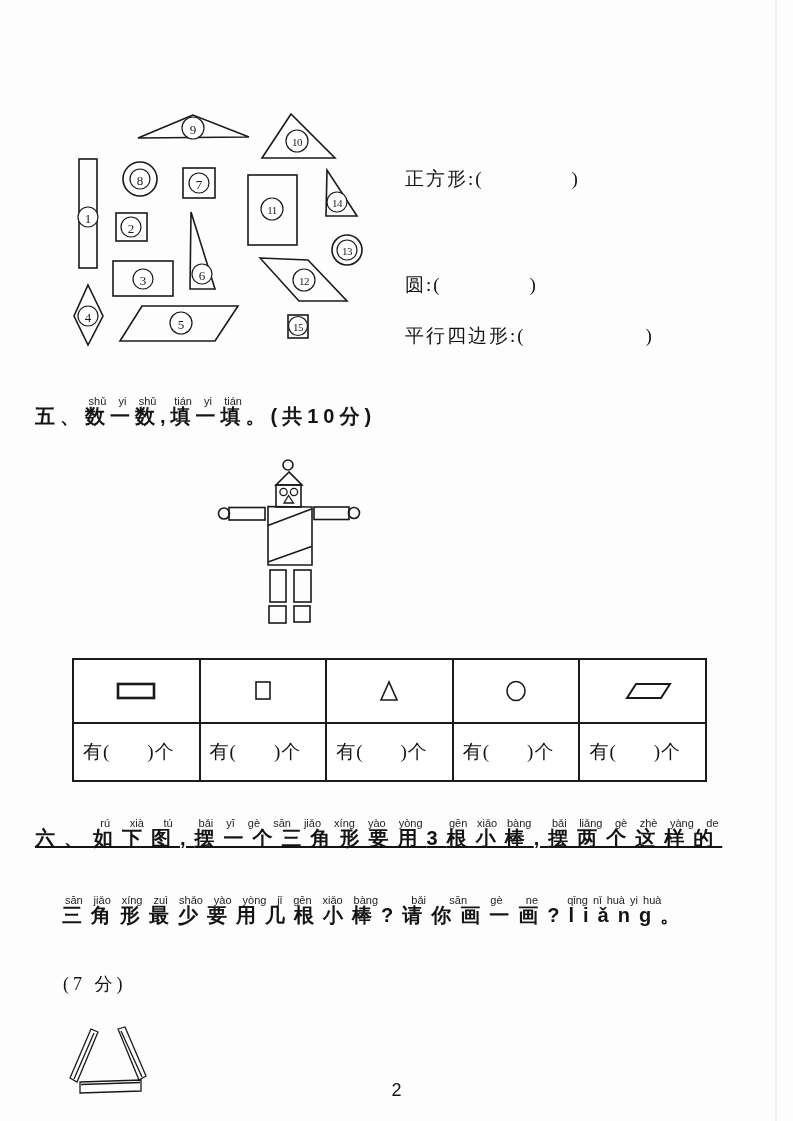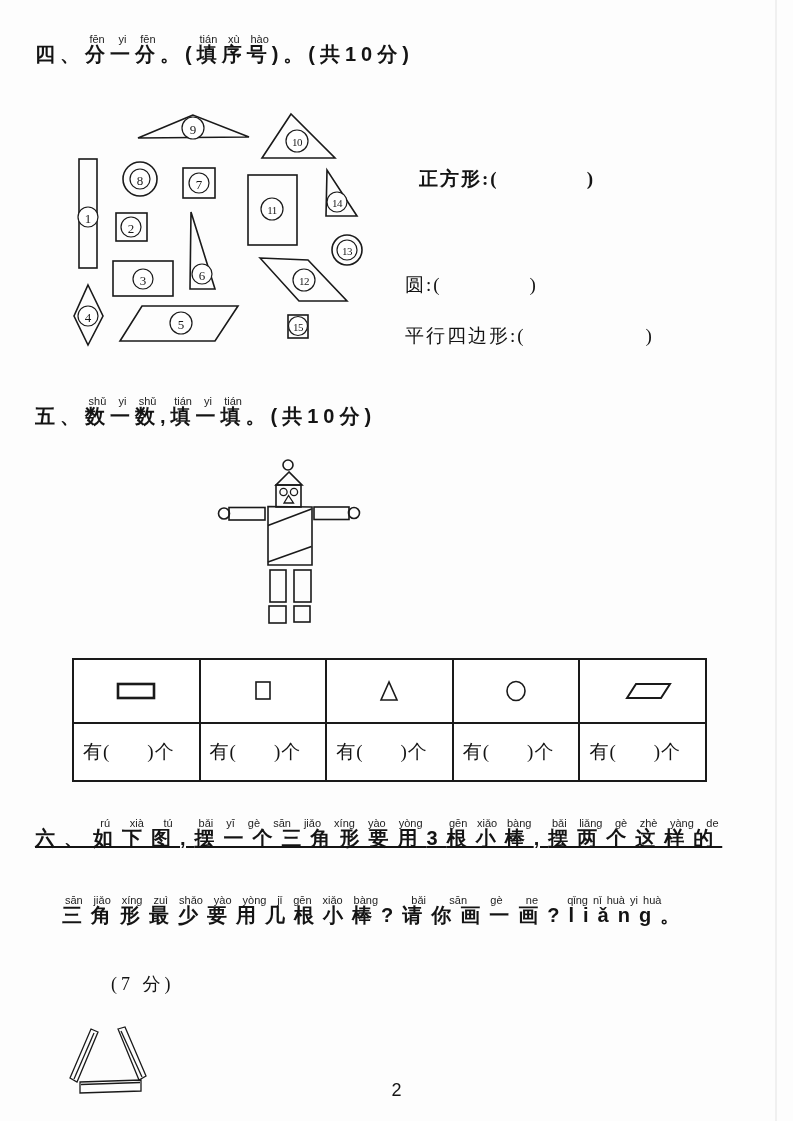--- a/index.html
+++ b/index.html
@@ -15,21 +15,21 @@
   ruby { ruby-position:over; }
   rt {
     font-size:11px; font-weight:500; letter-spacing:0; word-spacing:2px;
     font-family:"Liberation Sans","DejaVu Sans",sans-serif; color:#222;
   }
   .answer-line {
     font-family:"Liberation Serif","DejaVu Serif",serif;
     font-size:19px; letter-spacing:2px; white-space:nowrap; font-weight:500;
   }
   .gap { display:inline-block; }
-  .score-note { font-family:"Liberation Serif","DejaVu Serif",serif; font-size:18px; letter-spacing:4px;margin-left:48px; }
+  .score-note { font-family:"Liberation Serif","DejaVu Serif",serif; font-size:18px; letter-spacing:4px; }
   
   .count-table {
     position:absolute; left:72px; top:658px; width:631px;
     border:2px solid #1a1a1a; display:flex; background:#fff;
   }
   .tcol { flex:1 1 0; border-right:2px solid #1a1a1a; min-width:0; }
   .tcol:last-child { border-right:none; }
   .sym-cell { height:62px; border-bottom:2px solid #1a1a1a; display:flex; align-items:center; justify-content:center; }
   .cnt-cell {
     height:56px; display:flex; align-items:center; padding-left:9px;
@@ -47,23 +47,20 @@
   svg .num2 { font-size:11px; letter-spacing:-0.5px; }
   .page-num { position:absolute; left:0; top:1080px; width:793px; text-align:center;
     font-size:18px; font-family:"Liberation Sans","DejaVu Sans",sans-serif; }
   .edge-rule { position:absolute; left:775px; top:0; width:2px; height:1121px; background:#f0f0f0; }
 </style>
 </head>
 <body>
 
 <div class="page">
 
-  <div class="abs hline title-line" style="left:35px; top:34px;">
-    <span>四、</span><ruby><span>分一分</span><rt>fēn yi fēn</rt></ruby><span>。(</span><ruby><span>填序号</span><rt>tián xù hào</rt></ruby><span>)。(共10分)</span>
-  </div>
 
   <svg class="abs" style="left:60px; top:108px;" width="340" height="250" viewBox="0 0 340 250">
 
     <g>
       <polygon class="ln" points="133,7 78,30 189,29"></polygon>
       <circle class="badge" cx="133" cy="20" r="11"></circle>
       <text class="num" x="133" y="21">9</text>
     </g>
 
     <g>
@@ -144,21 +141,21 @@
       <text class="num" x="121" y="216">5</text>
     </g>
 
     <g>
       <rect class="ln" x="228" y="207" width="20" height="23"></rect>
       <circle class="badge" cx="238" cy="218" r="9.5"></circle>
       <text class="num num2" x="238" y="219">15</text>
     </g>
   </svg>
 
-  <div class="abs answer-line" style="left:419px; top:166px;font-weight:bold;">
+  <div class="abs answer-line" style="left:405px; top:166px;">
     <span>正方形</span><span>:(</span><span class="gap" style="width:88px;"></span><span>)</span>
   </div>
   <div class="abs answer-line" style="left:405px; top:272px;">
     <span>圆</span><span>:(</span><span class="gap" style="width:88px;"></span><span>)</span>
   </div>
   <div class="abs answer-line" style="left:405px; top:323px;">
     <span>平行四边形</span><span>:(</span><span class="gap" style="width:120px;"></span><span>)</span>
   </div>
 
   <div class="abs hline title-line" style="left:35px; top:396px;">

